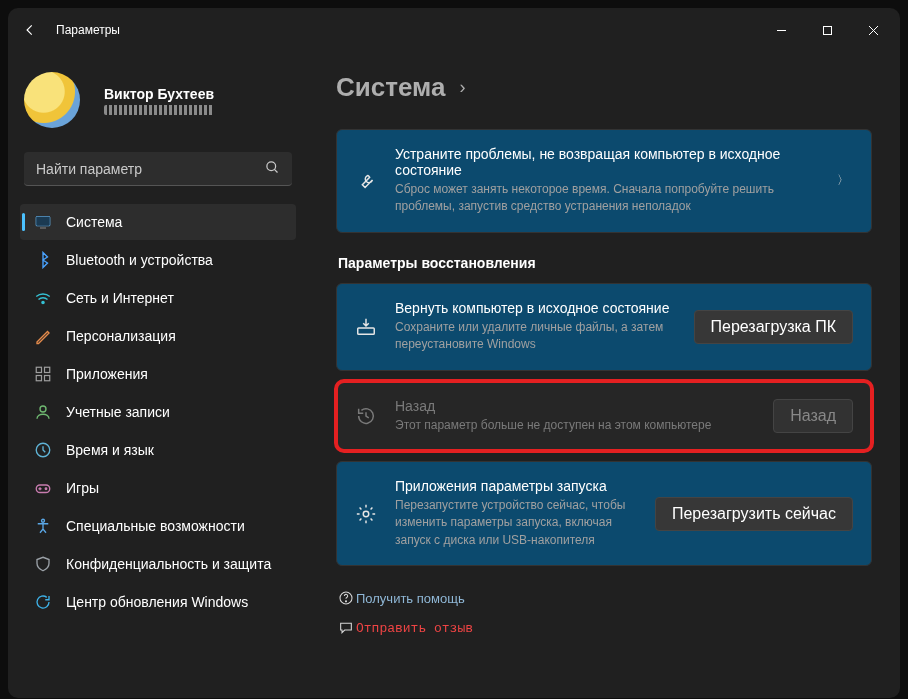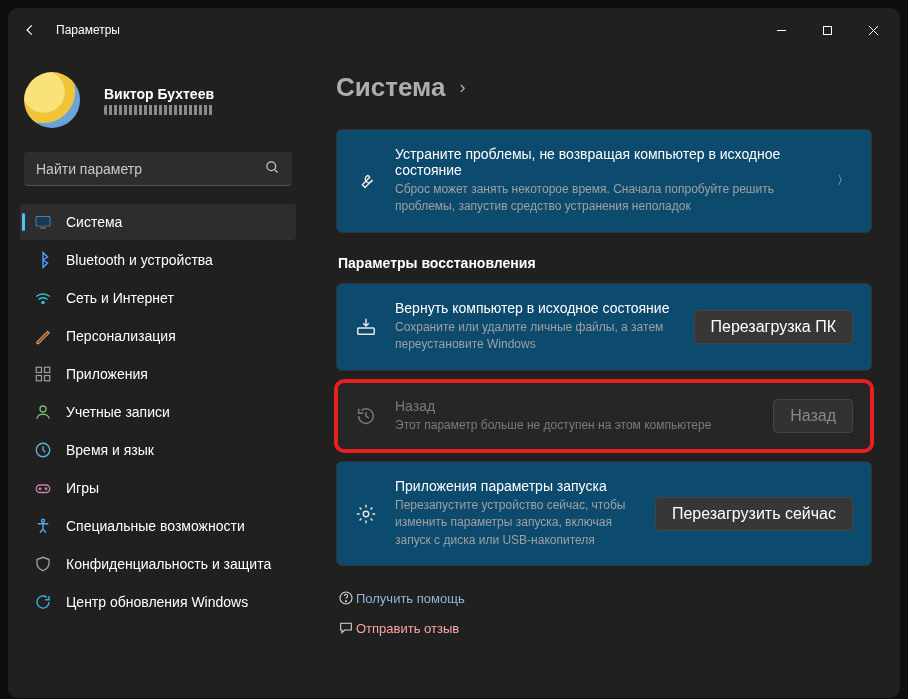--- a/index.html
+++ b/index.html
@@ -86,21 +86,21 @@
 .card-btn {
   background: #373737; color: #fff; border: 1px solid #444; border-radius: 4px;
   padding: 7px 16px; font-size: 16px; cursor: pointer; flex-shrink: 0;
 }
 .section-heading { color: #fff; font-size: 14px; font-weight: 600; margin: 22px 0 12px 2px; }
 .footer-links { margin-top: 24px; display: flex; flex-direction: column; gap: 14px; padding-left: 2px; }
 .footer-link { display: flex; align-items: center; gap: 0; font-size: 13px; cursor: pointer; }
 .footer-link .fl-icon { color: #d6d6d6; width: 18px; display:flex;}
 .footer-link .fl-icon svg{ width:16px; height:16px;}
 .footer-link .link { color: #8fb7d6; }
-.footer-link .plain { color: #fca5a5; }
+.footer-link .plain { color: #ef4444; font-family: Liberation Mono, monospace; }
 </style>
 </head>
 <body>
 
 <div class="window">
   <div class="titlebar">
     <div class="back-arrow">
       <svg viewBox="0 0 24 24" width="14" height="14" fill="none" stroke="#fff" stroke-width="2">
           <path d="M15 4l-8 8 8 8"></path>
         </svg>

